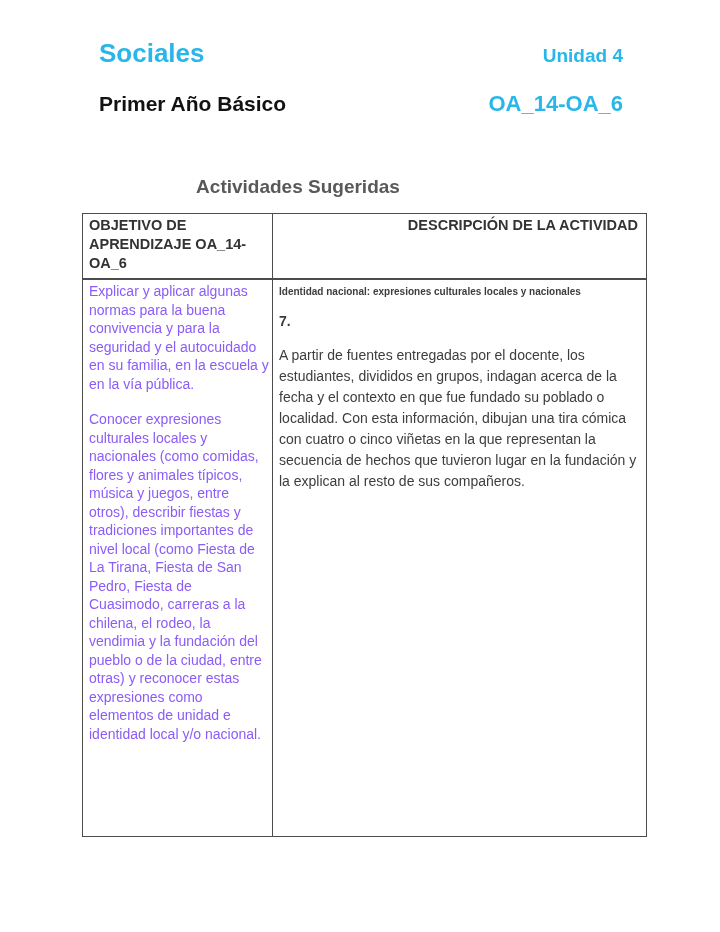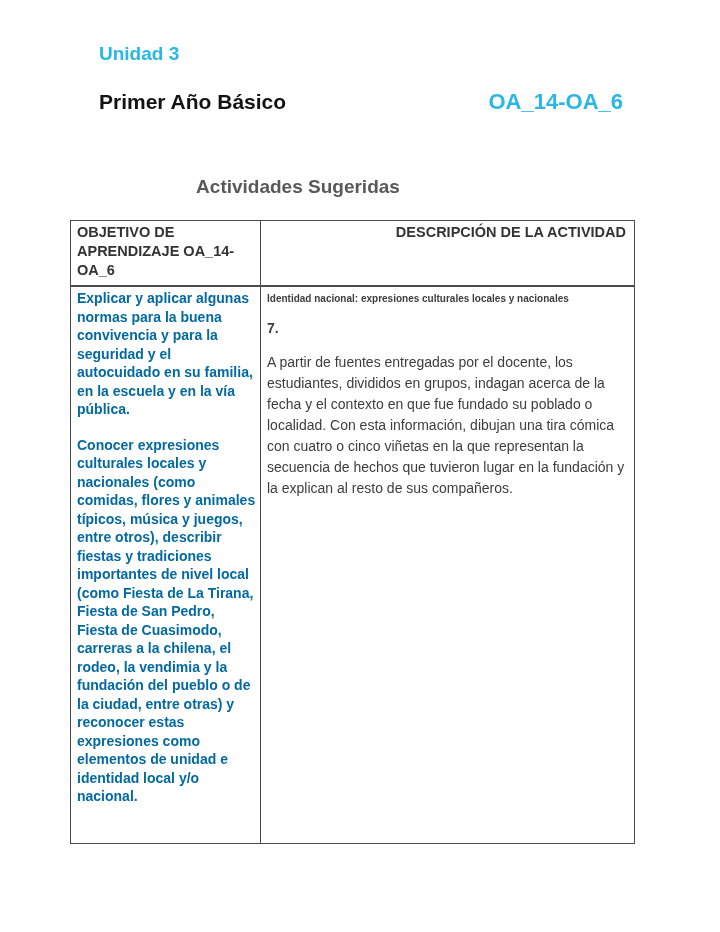--- a/index.html
+++ b/index.html
@@ -74,30 +74,29 @@
     text-align: center;
     font-size: 19px;
     line-height: 22px;
     font-weight: bold;
     color: #595959;
   }
 
   
   .activity-table {
     position: absolute;
-    left: 70px;
+    left: 82px;
     top: 213px;
     width: 565px;
     box-sizing: border-box;
     border: 1.5px solid #4c4c4c;
     display: grid;
     grid-template-columns: 190px 1fr;
     grid-template-rows: 66px 556px;
     background: #ffffff;
-    margin-top: 7px;
   }
   .cell {
     box-sizing: border-box;
     overflow: hidden;
   }
   .cell.col1 { border-right: 1.5px solid #4c4c4c; }
   .cell.head { border-bottom: 2px solid #4c4c4c; }
 
   .th-objective {
     font-size: 14.5px;
@@ -111,23 +110,23 @@
     line-height: 19px;
     font-weight: bold;
     text-align: right;
     padding: 2px 8px 0 6px;
     color: #333333;
   }
 
   .objective-cell {
     font-size: 14px;
     line-height: 18.5px;
-    font-weight: bold;
+    font-weight: normal;
     padding: 2px 2px 0 6px;
-    color: #0369a1;
+    color: #8b5cf6;
   }
   .objective-cell p { margin: 0 0 17px 0; }
 
   .activity-cell {
     padding: 2px 8px 0 6px;
     color: #3d3d3d;
   }
   .activity-title {
     font-size: 10px;
     line-height: 20px;
@@ -145,21 +144,22 @@
     line-height: 21px;
     font-weight: normal;
     margin: 0;
   }
 </style>
 </head>
 <body>
 
 <div class="doc-header">
   <div class="hdr-row hdr-row2">
-    <div class="unit-label">Unidad 3</div>
+    <div class="title-line2">Sociales</div>
+    <div class="unit-label">Unidad 4</div>
   </div>
   <div class="hdr-row hdr-row3">
     <div class="course-label">Primer Año Básico</div>
     <div class="oa-code">OA_14-OA_6</div>
   </div>
 </div>
 
 <div class="section-heading">Actividades Sugeridas</div>
 
 <div class="activity-table">

